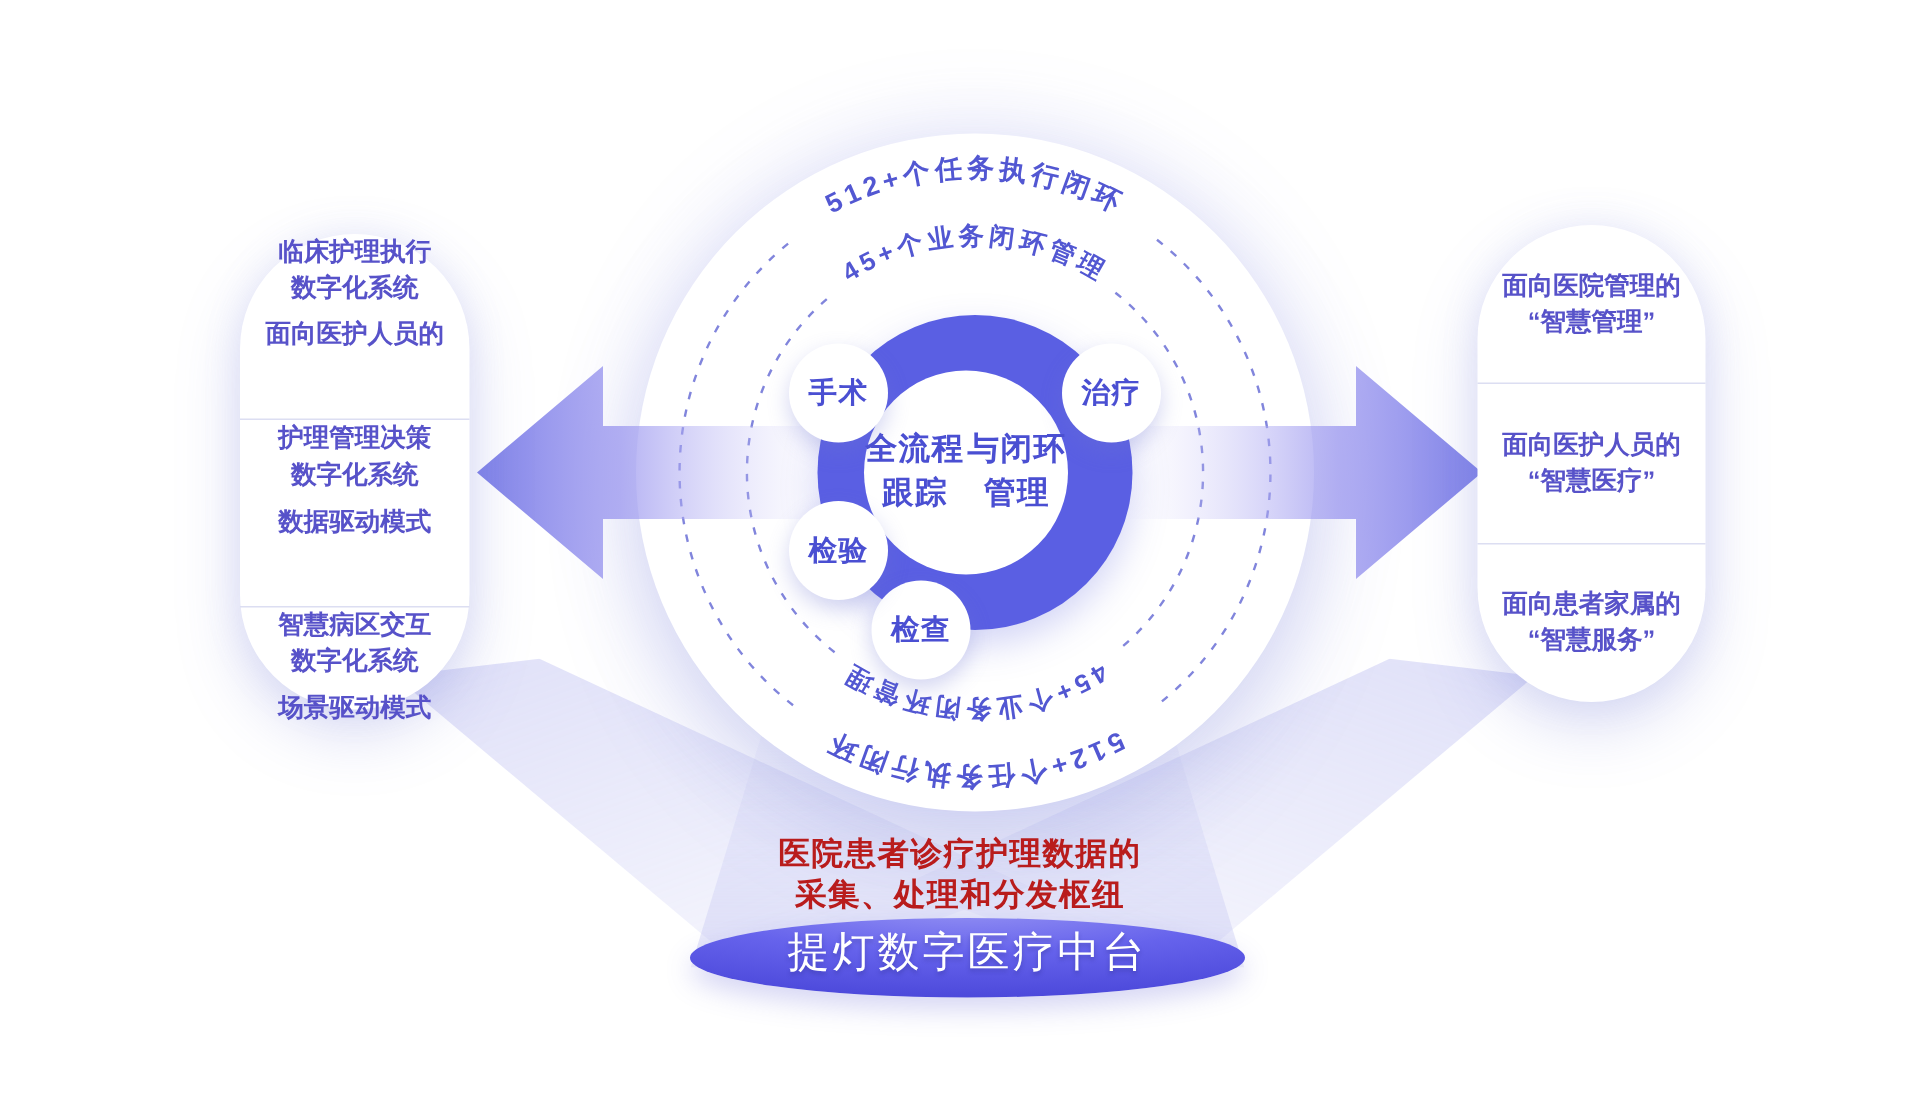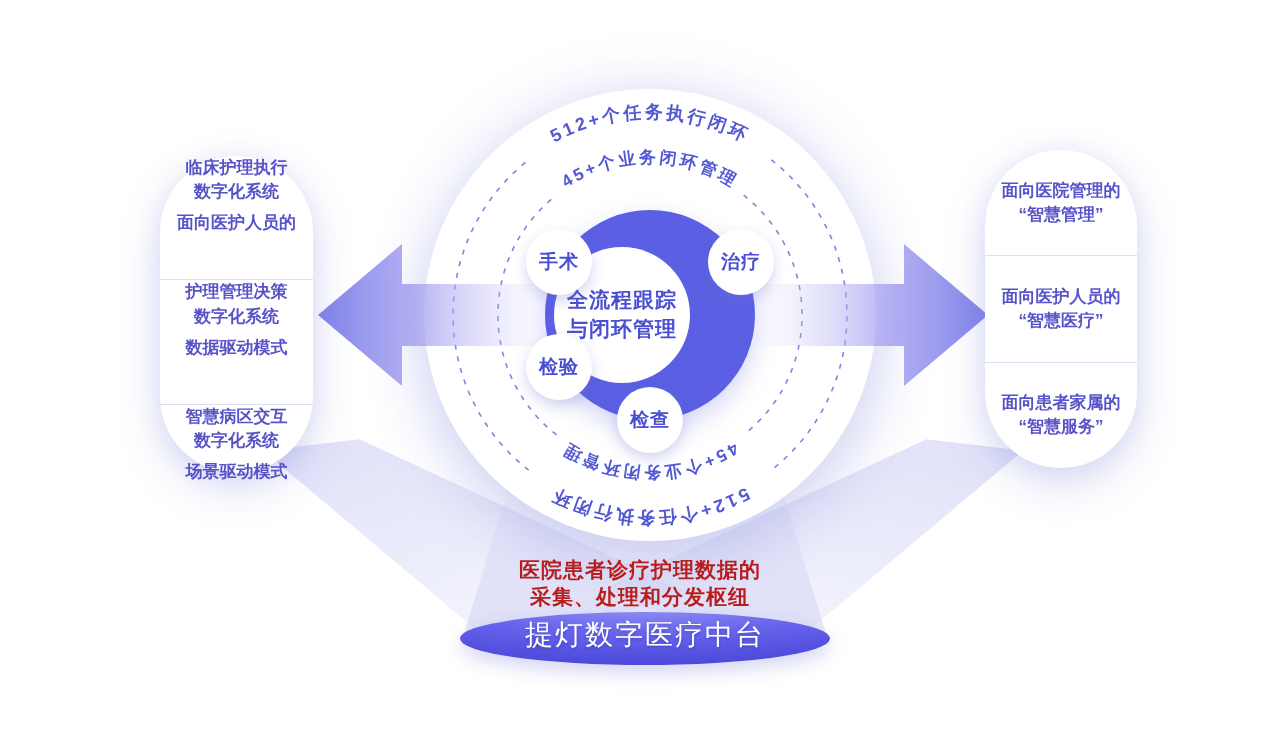--- a/index.html
+++ b/index.html
@@ -29,34 +29,34 @@
     position:absolute;left:424px;top:89px;width:452px;height:452px;border-radius:50%;
     background:#ffffff;
     box-shadow:0 0 55px rgba(140,145,230,.25),0 28px 60px rgba(120,126,215,.22);
   }
   
   .donut{
     position:absolute;left:545px;top:210px;width:210px;height:210px;border-radius:50%;
     background:#5A5FE3;box-shadow:0 10px 24px rgba(80,86,220,.25);
   }
   .hub-core{
-    position:absolute;left:554px;top:247px;width:136px;height:136px;border-radius:50%;
-    background:#ffffff;display:flex;flex-direction:column;align-items:center;justify-content:center;
+    position:absolute;left:576px;top:247px;width:136px;height:136px;border-radius:50%;
+    background:#ffffff;display:flex;flex-direction:row;align-items:center;justify-content:center;
     text-align:center;color:#4A4FD2;font-weight:bold;font-size:21px;line-height:1.38;letter-spacing:1px;
   }
   .node{
     position:absolute;width:66px;height:66px;border-radius:50%;background:#ffffff;
     display:flex;align-items:center;justify-content:center;
     color:#4A4FD2;font-weight:bold;font-size:19px;letter-spacing:1px;
     box-shadow:0 6px 14px rgba(110,116,210,.30);
   }
   .node-nursing     {left:617px;top:177px;}
   .node-treatment   {left:708px;top:229px;}
   .node-transfusion {left:708px;top:334px;}
-  .node-examination {left:617px;top:387px;}
+  .node-examination {left:581px;top:387px;}
   .node-lab-test    {left:526px;top:334px;}
   .node-surgery     {left:526px;top:229px;}
   
   .svg-layer{position:absolute;left:0;top:0;width:1280px;height:743px;pointer-events:none;}
   .dash-arc{fill:none;stroke:#8185DC;stroke-width:1.6;stroke-dasharray:5 7;}
   .arc-text-outer{font-weight:600;font-size:18px;letter-spacing:3px;fill:#5257D2;}
   .arc-text-inner{font-weight:600;font-size:17px;letter-spacing:3px;fill:#5257D2;}
   
   .pill{
     position:absolute;background:#ffffff;border-radius:80px;

